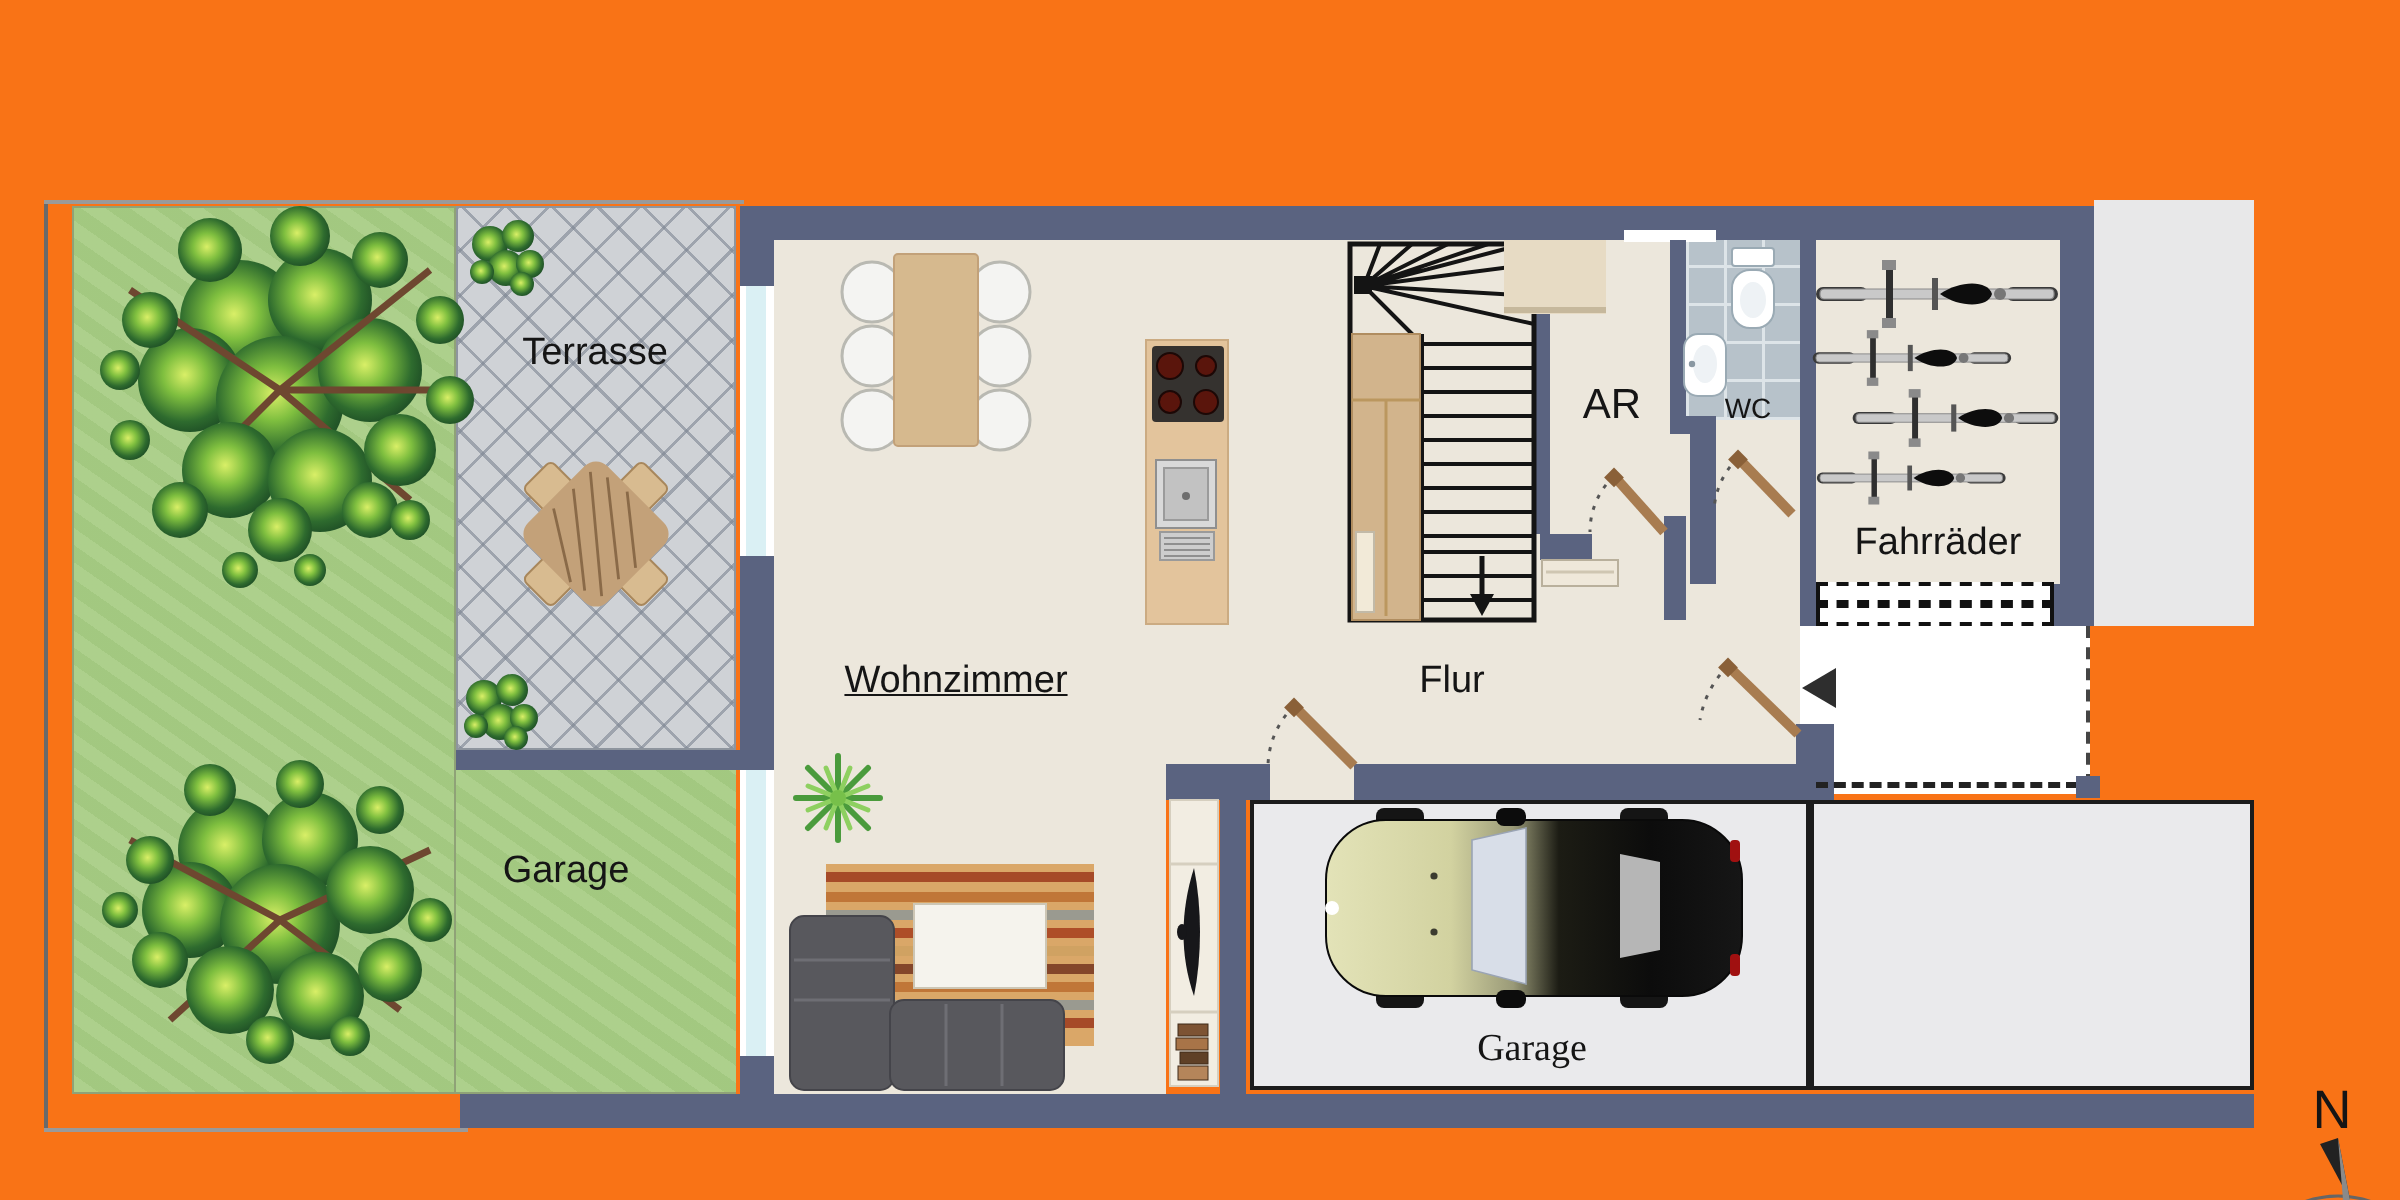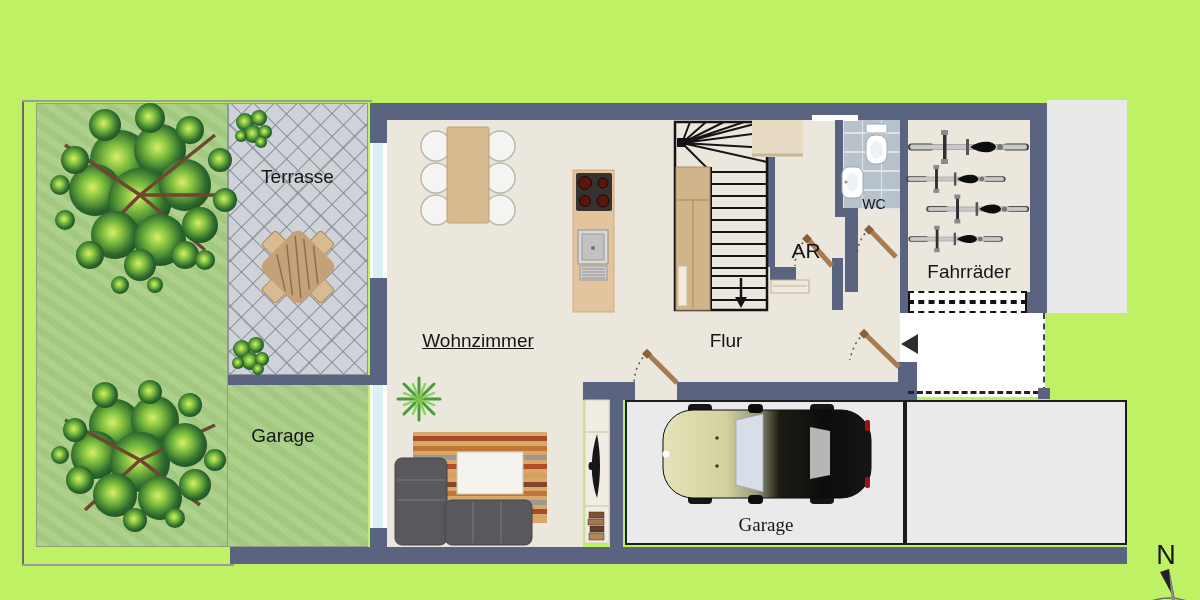--- a/index.html
+++ b/index.html
@@ -1,16 +1,16 @@
 <!DOCTYPE html>
 <html><head>
 <meta charset="utf-8">
 <style>
   html,body{margin:0;padding:0;background:#ffffff;}
-  #plan{position:relative;width:1200px;height:600px;background:#bef264;overflow:hidden;
+  #plan{position:relative;width:1200px;height:600px;background:#f97316;overflow:hidden;
         font-family:"Liberation Sans",sans-serif;}
   .abs{position:absolute;}
   .wall{position:absolute;background:#5a6380;}
   .label{position:absolute;color:#151515;font-size:19px;text-align:center;white-space:nowrap;}
   .garden{background-color:#a8cd85;
      background-image:repeating-linear-gradient(35deg,rgba(255,255,255,.06) 0 7px,rgba(60,110,40,.05) 7px 14px);}
   .terrace{background-color:#cfd2d6;
      background-image:repeating-linear-gradient(45deg,rgba(125,133,146,.6) 0 1.5px,transparent 1.5px 16px),
                       repeating-linear-gradient(-45deg,rgba(125,133,146,.6) 0 1.5px,transparent 1.5px 16px);
      border:1px solid #8e959e;box-sizing:border-box;}
@@ -360,19 +360,19 @@
       <circle cx="1169" cy="648" r="50" fill="none" stroke="#666" stroke-width="1.5"></circle>
       <polygon points="1160,572 1169,569 1175,600" fill="#222"></polygon>
       <polygon points="1169,569 1175,600 1171.5,600" fill="#8a8a8a"></polygon>
     </g>
   </svg>
 
   <div class="label" style="left:250px;top:166px;width:95px;">Terrasse</div>
   <div class="label" style="left:250px;top:425px;width:66px;">Garage</div>
   <div class="label" style="left:413px;top:330px;width:130px;text-decoration:underline;">Wohnzimmer</div>
   <div class="label" style="left:702px;top:330px;width:48px;">Flur</div>
-  <div class="label" style="left:788px;top:191px;width:36px;font-size:21px;margin-top:48px;">AR</div>
+  <div class="label" style="left:788px;top:191px;width:36px;font-size:21px;">AR</div>
   <div class="label" style="left:854px;top:196px;width:40px;font-size:14px;">WC</div>
   <div class="label" style="left:919px;top:261px;width:100px;">Fahrräder</div>
   <div class="label" style="left:731px;top:514px;width:70px;font-family:Liberation Serif, serif;">Garage</div>
   <div class="label" style="left:1148px;top:540px;width:36px;font-size:27px;">N</div>
 
 </div>
 
 </body></html>

